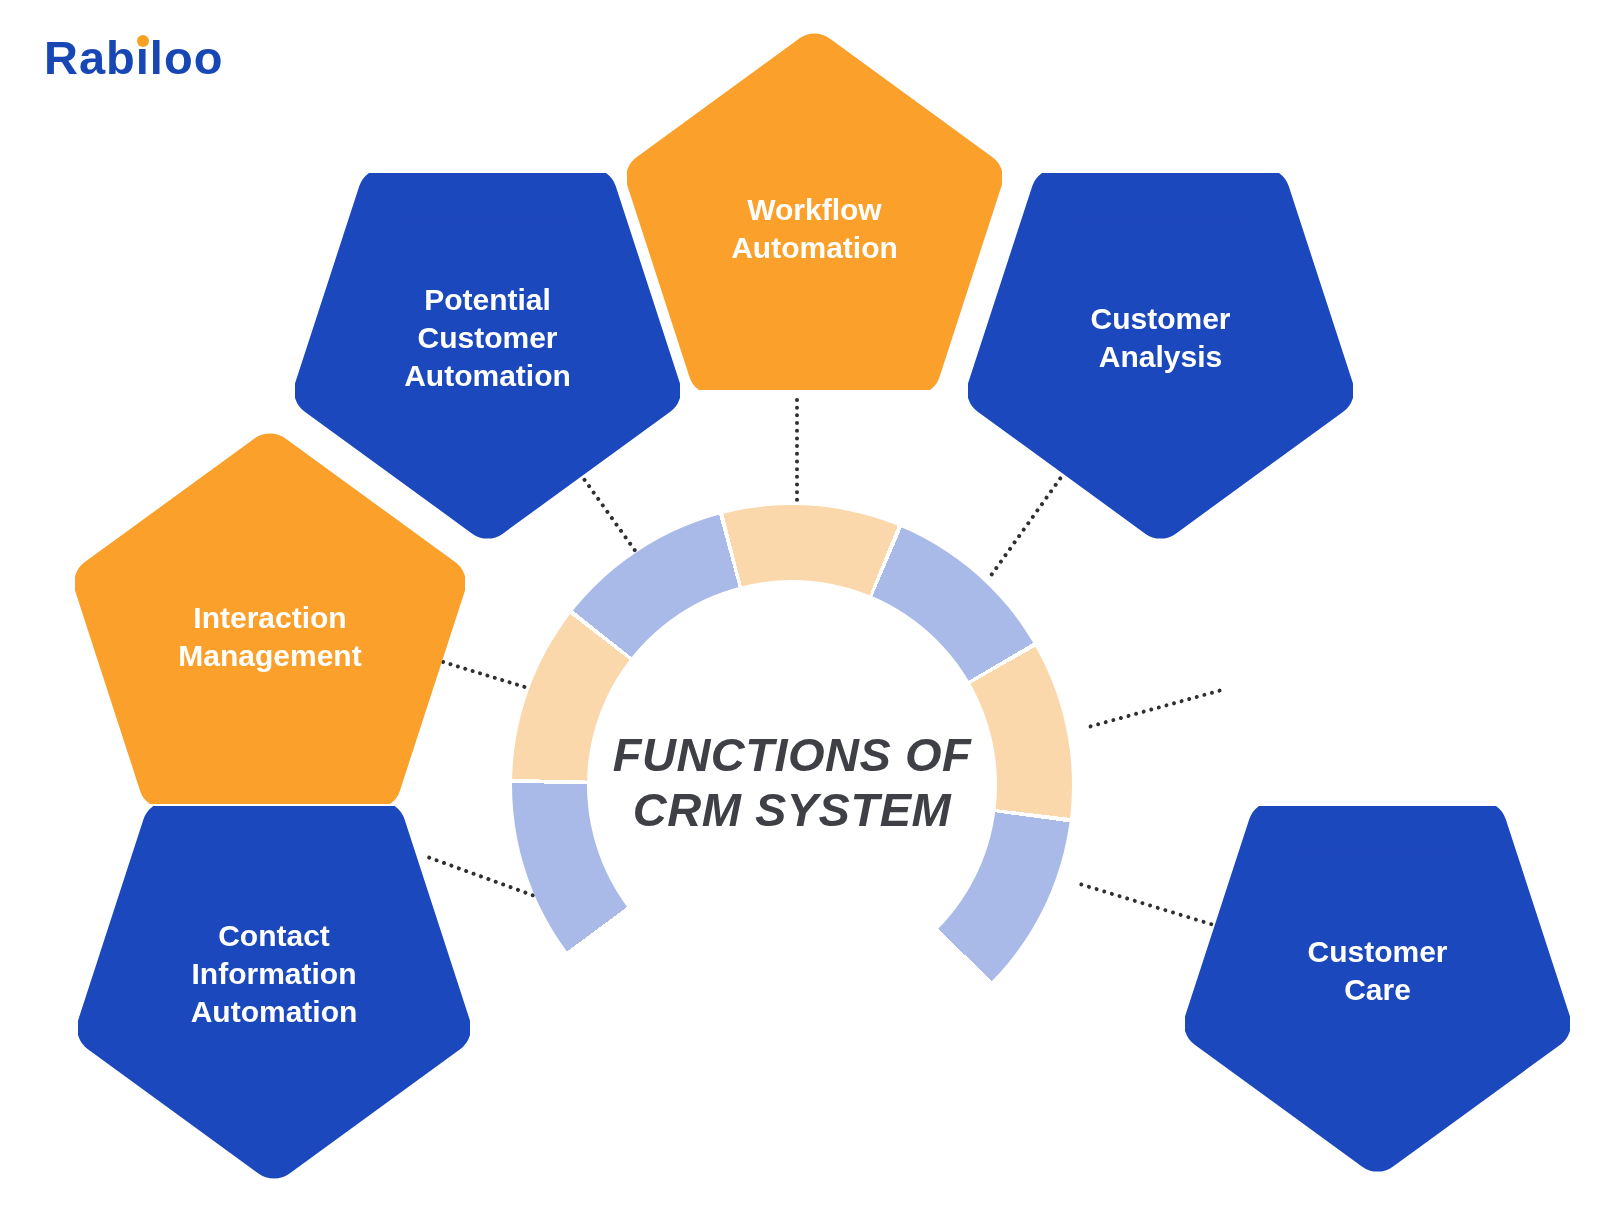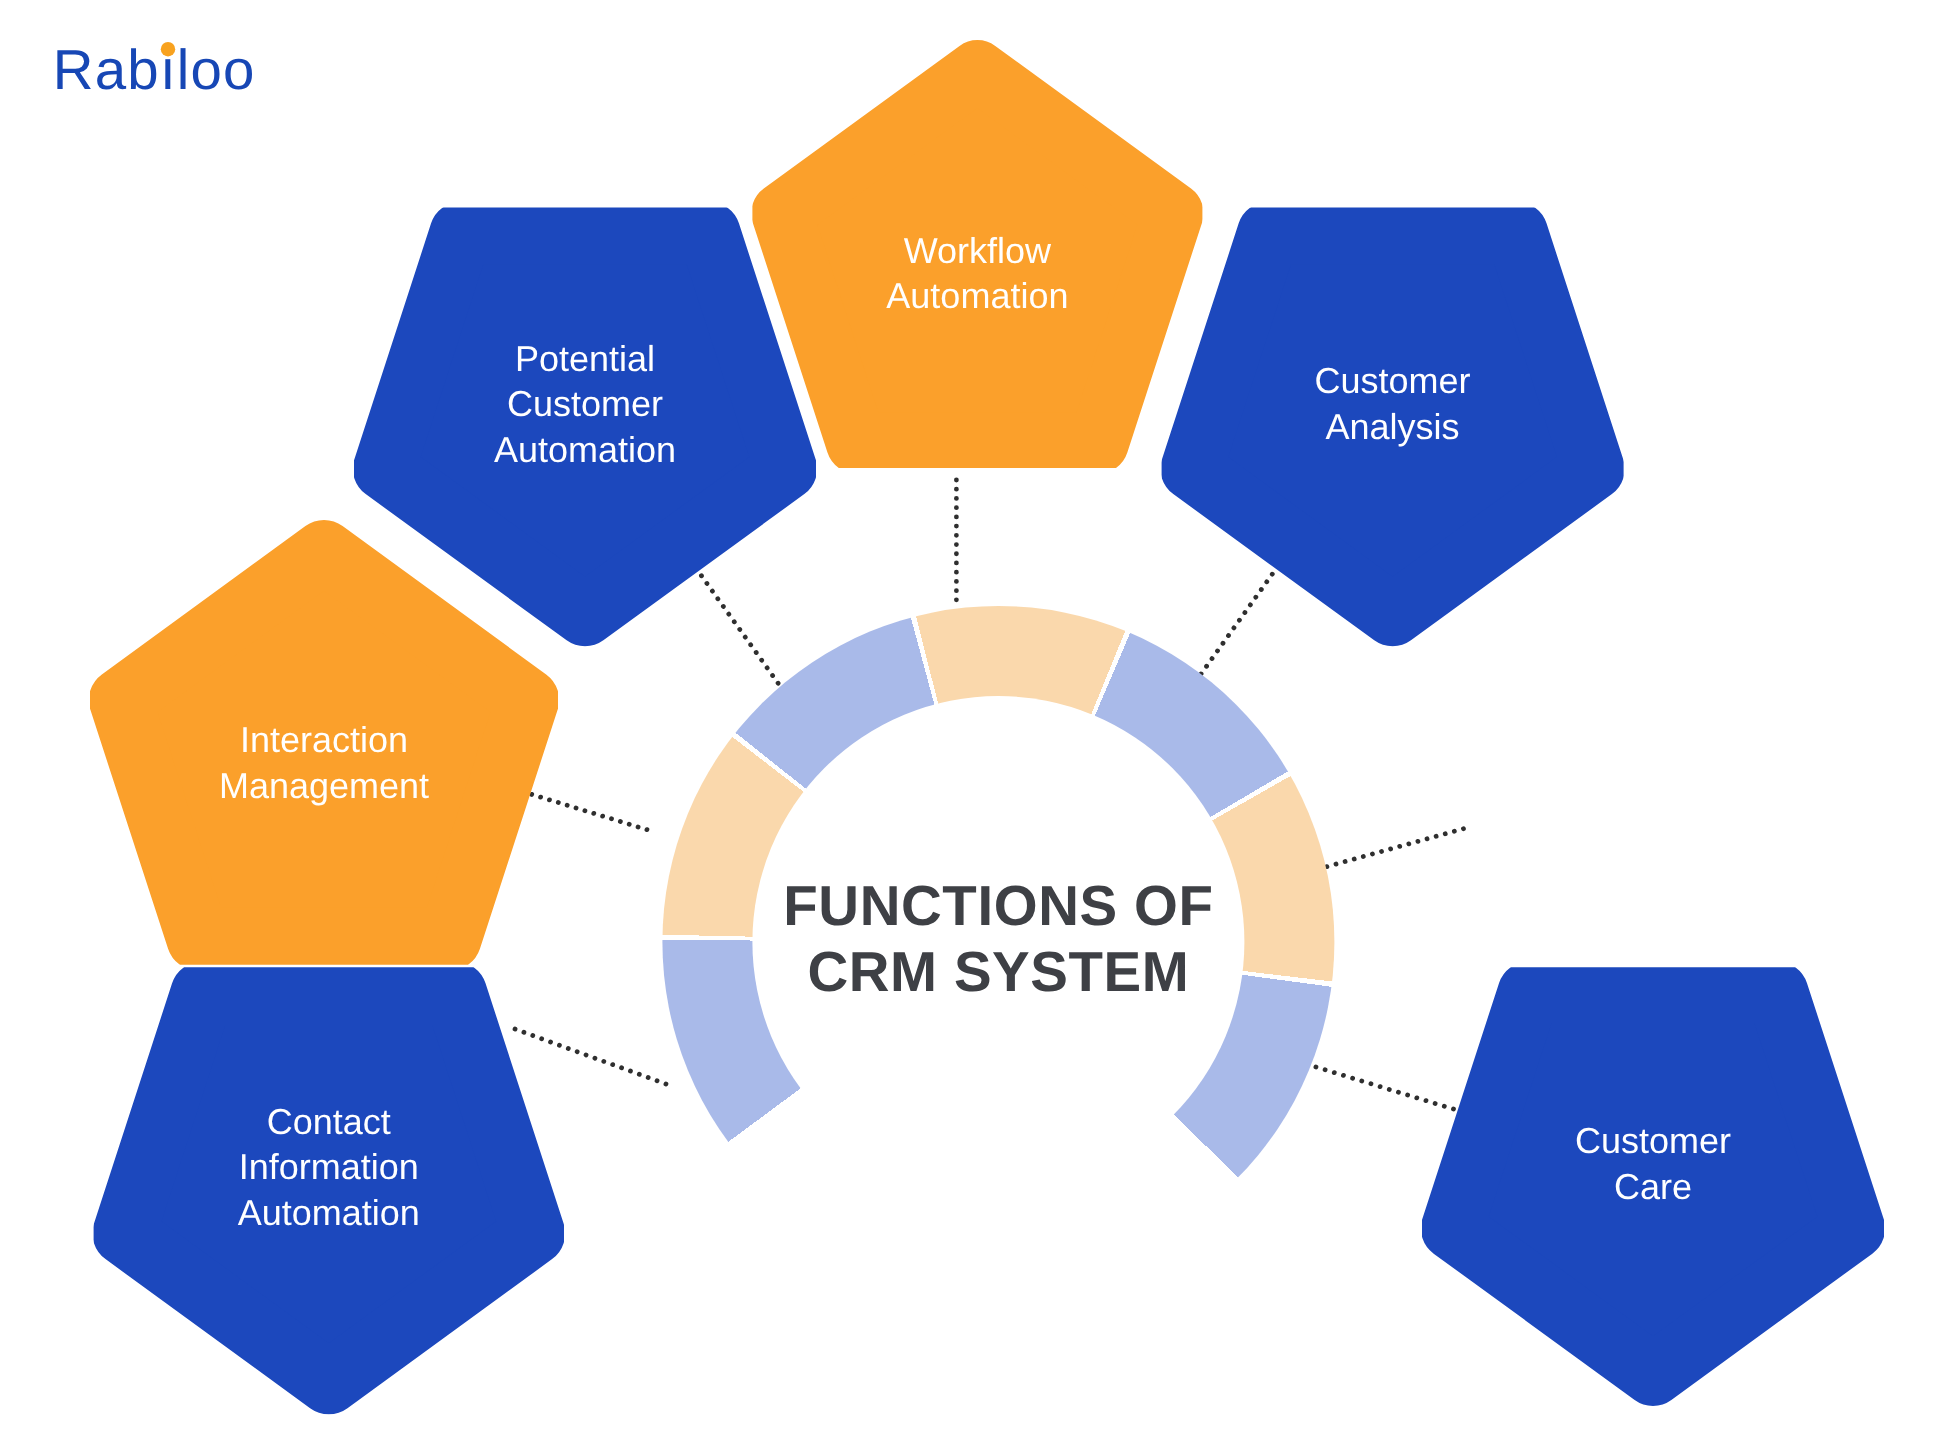--- a/index.html
+++ b/index.html
@@ -17,21 +17,21 @@
     position:relative;
     width:1616px;height:1212px;
     overflow:hidden;
     background:#ffffff;
     font-family:"Liberation Sans","DejaVu Sans",sans-serif;
   }
 
   
   .logo{
     position:absolute;left:44px;top:34px;
-    font-size:47px;font-weight:normal;color:var(--logo-blue);
+    font-size:47px;font-weight:bold;color:var(--logo-blue);
     letter-spacing:1px;line-height:1;
   }
   .iwrap{position:relative;display:inline-block;}
   .idot{
     position:absolute;left:50%;top:1px;transform:translateX(-50%);
     width:12px;height:12px;border-radius:50%;
     background:var(--logo-dot);
   }
 
   
@@ -50,52 +50,53 @@
 
   
   .pent{position:absolute;}
   .pent svg{position:absolute;left:0;top:0;width:100%;height:100%;}
   .pent.blue   svg polygon{fill:var(--pent-blue);  stroke:var(--pent-blue);}
   .pent.orange svg polygon{fill:var(--pent-orange);stroke:var(--pent-orange);}
   .pent .label{
     position:absolute;left:0;right:0;top:55%;
     transform:translateY(-50%);
     text-align:center;color:#ffffff;
-    font-size:30px;font-weight:normal;line-height:1.27;
+    font-size:30px;font-weight:bold;line-height:1.27;
     white-space:pre-line;
   }
   .pent.down .label{top:45%;}
 
   #pent-potential  {left:295px; top:173px; width:385px; height:366px;}
   #pent-workflow   {left:627px; top:33px;  width:375px; height:357px;}
   #pent-analysis   {left:968px; top:173px; width:385px; height:366px;}
   #pent-interaction{left:75px;  top:433px; width:390px; height:371px;}
   #pent-integration{left:1190px;top:423px; width:382px; height:363px;}
   #pent-contact    {left:78px;  top:806px; width:392px; height:373px;}
   #pent-care       {left:1185px;top:806px; width:385px; height:366px;}
 
   
   #ring{
-    position:absolute;left:552px;top:505px;width:560px;height:560px;
+    position:absolute;left:512px;top:505px;width:560px;height:560px;
     border-radius:50%;
     background:conic-gradient(from 233.5deg,
       var(--ring-blue)   0deg      36.84deg,
       transparent        36.84deg  37.74deg,
       var(--ring-orange) 37.74deg  74.12deg,
       transparent        74.12deg  75.02deg,
       var(--ring-blue)   75.02deg  111.41deg,
       transparent        111.41deg 112.31deg,
       var(--ring-orange) 112.31deg 148.69deg,
       transparent        148.69deg 149.59deg,
       var(--ring-blue)   149.59deg 185.98deg,
       transparent        185.98deg 186.88deg,
       var(--ring-orange) 186.88deg 223.26deg,
       transparent        223.26deg 224.16deg,
       var(--ring-blue)   224.16deg 261deg,
       transparent        261deg    360deg);
+    font-style:italic;
   }
   .ring-hole{
     position:absolute;left:75px;top:75px;width:410px;height:410px;
     border-radius:50%;background:#ffffff;
   }
   .center-title{
     position:absolute;left:0;right:0;top:50%;
     transform:translateY(-52%);
     text-align:center;
     color:var(--title-gray);

